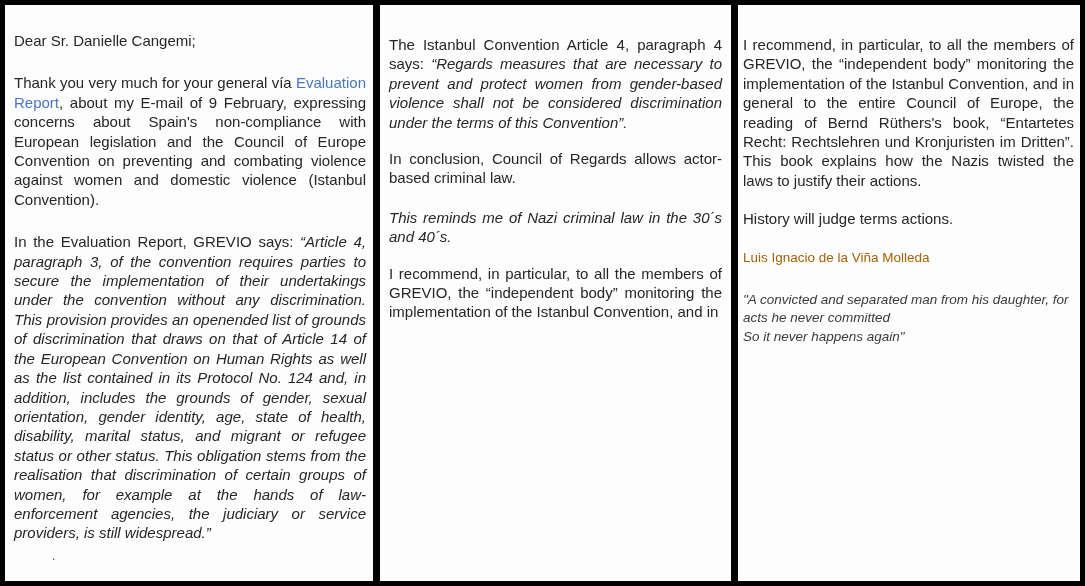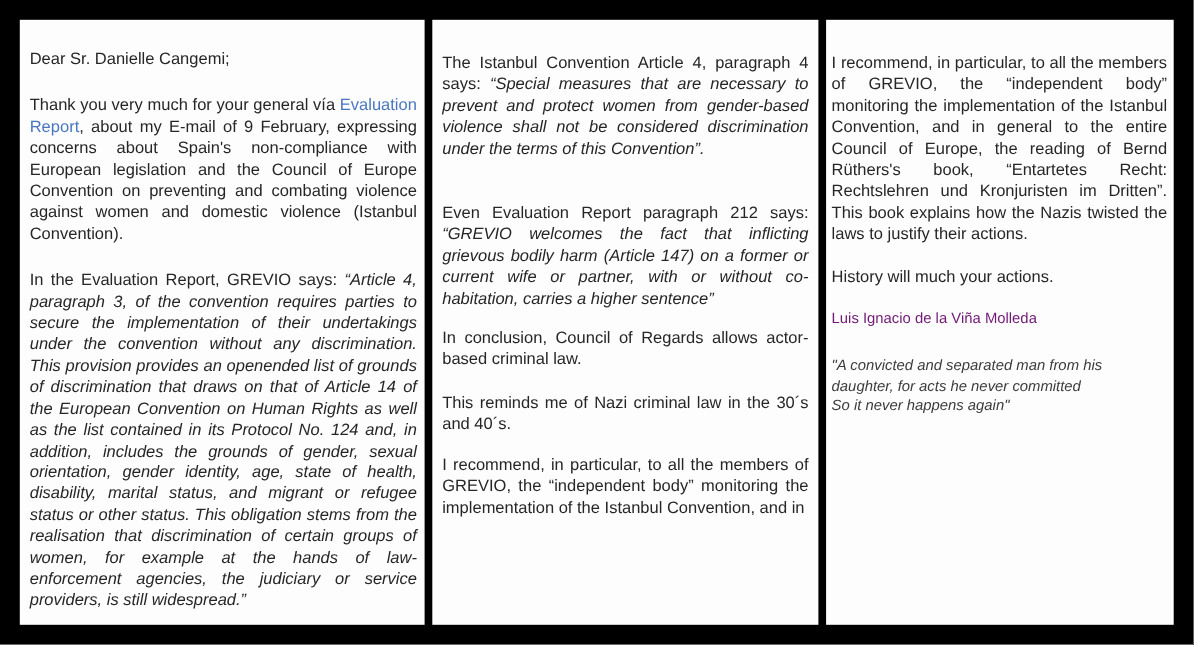--- a/index.html
+++ b/index.html
@@ -1,20 +1,20 @@
 <!DOCTYPE html>
 <html><head>
 <meta charset="utf-8">
 <style>
   html, body { margin: 0; padding: 0; background: #ffffff; }
   .page {
     width: 1085px; height: 586px;
     background: #000000;
     box-sizing: border-box;
-    padding: 18px;
+    padding: 5px;
     display: flex;
     gap: 7px;
     font-family: "Liberation Sans", "DejaVu Sans", sans-serif;
   }
   .column {
     background: #fdfdfd;
     box-sizing: border-box;
     overflow: hidden;
   }
   .col1 { flex: 0 0 368px; padding: 26px 7px 0 9px; }
@@ -24,34 +24,34 @@
     margin: 0;
     font-size: 15px;
     line-height: 19.4px;
     color: #262626;
     text-align: justify;
   }
   .para em { font-style: italic; }
   .link { color: #4a76c0; text-decoration: none; cursor: pointer; }
   .mt-sm  { margin-top: 17px; }
   .mt-md  { margin-top: 19px; }
-  .mt-md2 { margin-top: 20px; }
+  .mt-md2 { margin-top: 20px; font-style: italic; }
   .mt-lg  { margin-top: 23px; }
   .mt-xl  { margin-top: 39px; }
   .mt-xs  { margin-top: 4px;  }
   .tiny-dot {
     margin: 7px 0 0 38px;
     font-size: 12px;
     color: #555555;
     line-height: 12px;
   }
   .signature {
     margin-top: 20px;
     font-size: 13.5px;
-    color: #701a75;
+    color: #a16207;
     text-align: left;
     line-height: 17px;
   }
   .footer-quote {
     margin-top: 25px;
     font-size: 13.5px;
     font-style: italic;
     color: #3b3b3b;
     text-align: left;
     line-height: 18.5px;
@@ -66,38 +66,37 @@
     <p class="para">Dear Sr. Danielle Cangemi;</p>
 
     <p class="para mt-lg"><span>Thank you very much for your general vía </span><a class="link">Evaluation Report</a><span>, about my E-mail of 9 February, expressing concerns about Spain's non-compliance with European legislation and the Council of Europe Convention on preventing and combating violence against women and domestic violence (Istanbul Convention).</span></p>
 
     <p class="para mt-lg"><span>In the Evaluation Report, GREVIO says: </span><em>“Article 4, paragraph 3, of the convention requires parties to secure the implementation of their undertakings under the convention without any discrimination. This provision provides an openended list of grounds of discrimination that draws on that of Article 14 of the European Convention on Human Rights as well as the list contained in its Protocol No. 124 and, in addition, includes the grounds of gender, sexual orientation, gender identity, age, state of health, disability, marital status, and migrant or refugee status or other status. This obligation stems from the realisation that discrimination of certain groups of women, for example at the hands of law-enforcement agencies, the judiciary or service providers, is still widespread.”</em></p>
 
     <p class="para tiny-dot">.</p>
   </div>
 
   <div class="column col2">
-    <p class="para"><span>The Istanbul Convention Article 4, paragraph 4 says: </span><em>“Special measures that are necessary to prevent and protect women from gender-based violence shall not be considered discrimination under the terms of this Convention”.</em></p>
+    <p class="para"><span>The Istanbul Convention Article 4, paragraph 4 says: </span><em>“Regards measures that are necessary to prevent and protect women from gender-based violence shall not be considered discrimination under the terms of this Convention”.</em></p>
 
-    <p class="para mt-xl"><span>Even Evaluation Report paragraph 212 says: </span><em>“GREVIO welcomes the fact that inflicting grievous bodily harm (Article 147) on a former or current wife or partner, with or without co-habitation, carries a higher sentence”</em></p>
 
 
     <p class="para mt-sm">In conclusion, Council of Regards allows actor-based criminal law.</p>
 
     <p class="para mt-md2">This reminds me of Nazi criminal law in the 30´s and 40´s.</p>
 
     <p class="para mt-sm">I recommend, in particular, to all the members of GREVIO, the “independent body” monitoring the implementation of the Istanbul Convention, and in</p>
   </div>
 
   <div class="column col3">
     <p class="para">I recommend, in particular, to all the members of GREVIO, the “independent body” monitoring the implementation of the Istanbul Convention, and in general to the entire Council of Europe, the reading of Bernd Rüthers's book, “Entartetes Recht: Rechtslehren und Kronjuristen im Dritten”. This book explains how the Nazis twisted the laws to justify their actions.</p>
 
 
 
-    <p class="para mt-md">History will much your actions.</p>
+    <p class="para mt-md">History will judge terms actions.</p>
 
 
     <p class="para signature">Luis Ignacio de la Viña Molleda</p>
 
     <p class="para footer-quote"><span>"A convicted and separated man from his daughter, for acts he never committed</span><br><span>So it never happens again"</span></p>
   </div>
 
 </div>
 
 </body></html>

